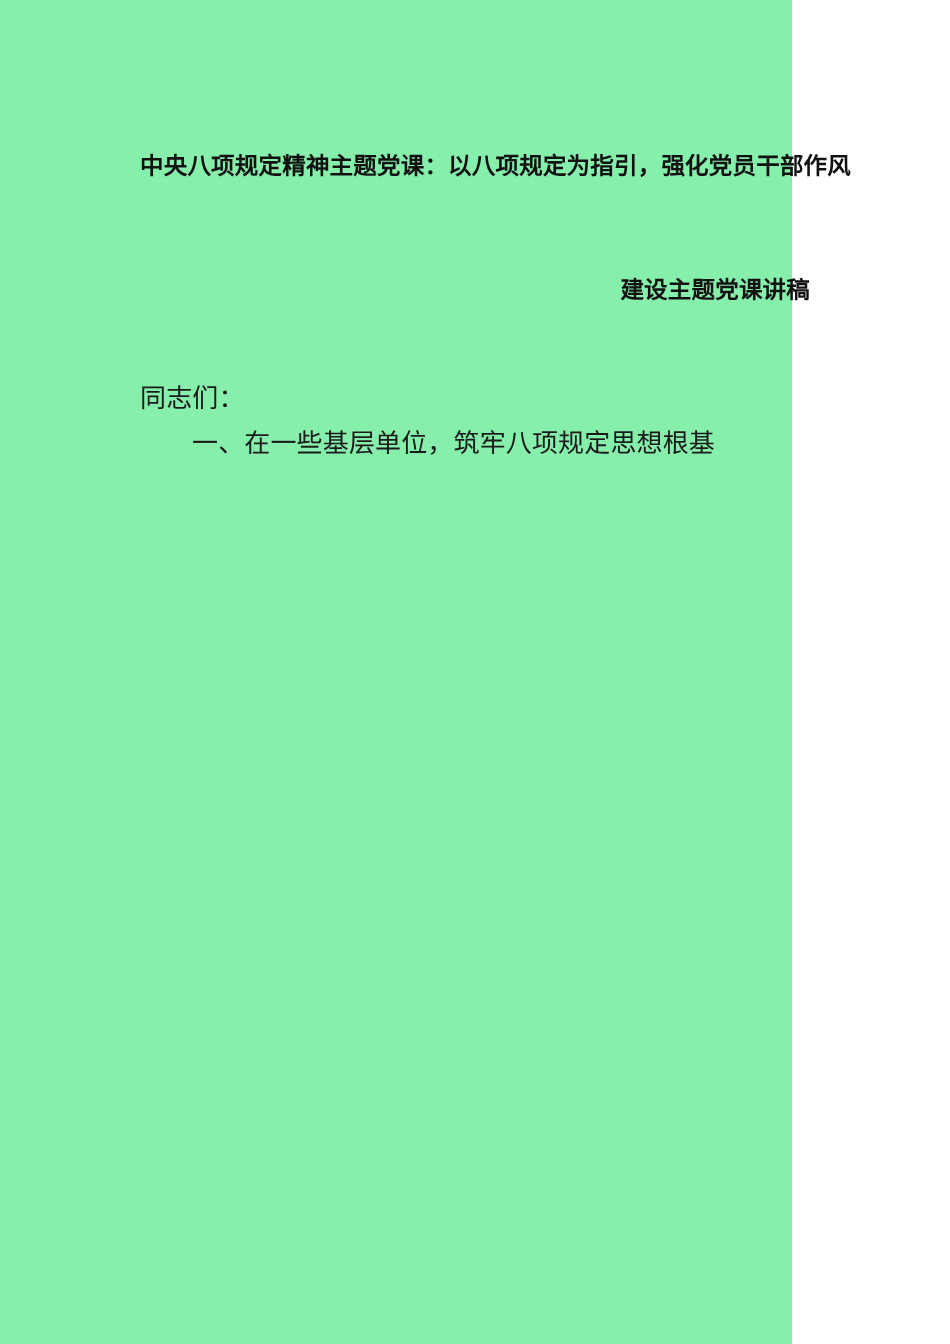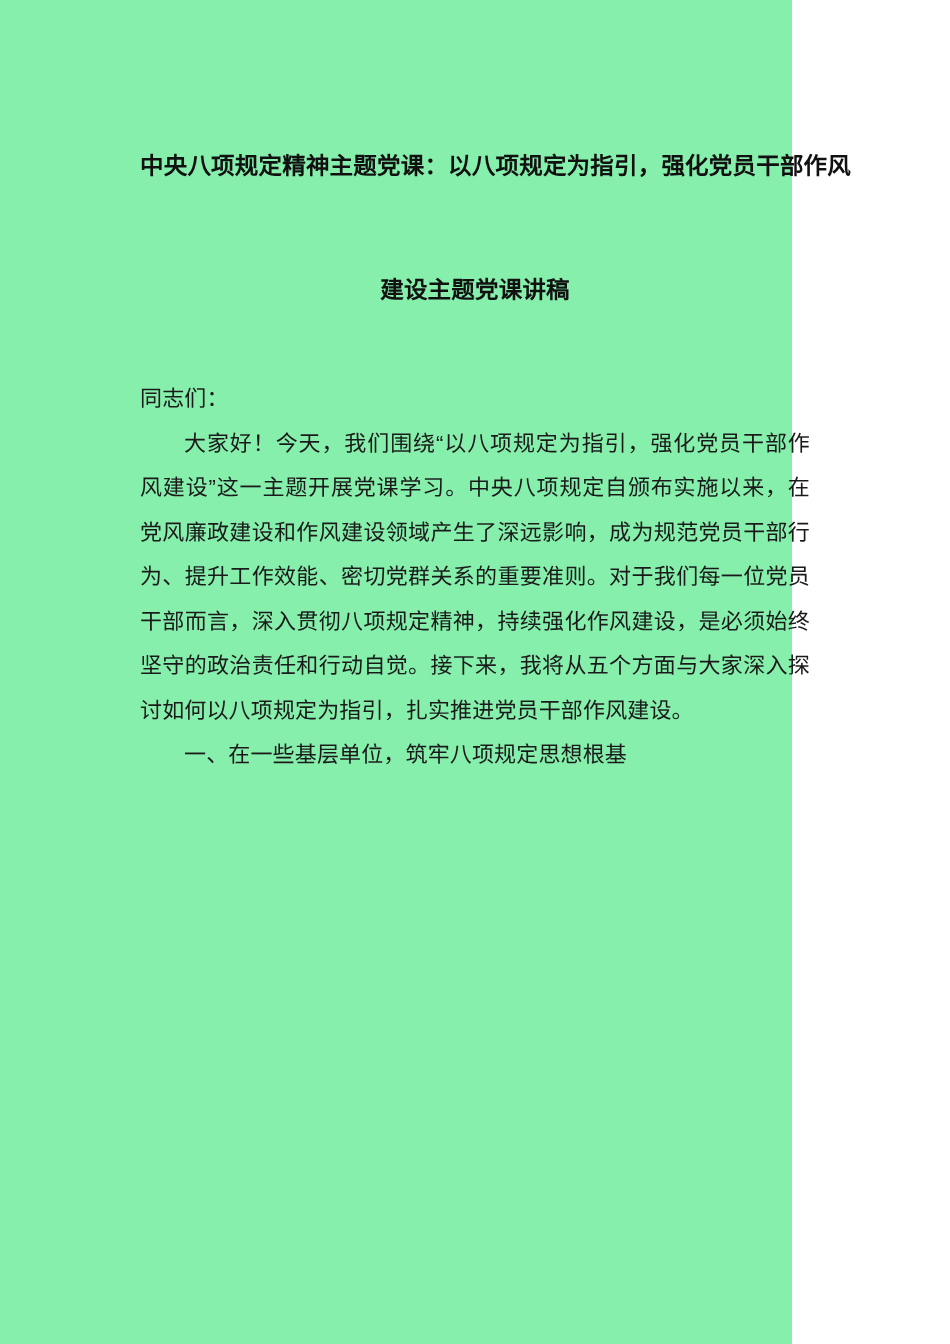--- a/index.html
+++ b/index.html
@@ -45,37 +45,37 @@
     letter-spacing: 0.2px;
     white-space: nowrap;
     color: #111111;
   }
   .title-line-1 {
     margin-top: 155px;
     text-align: left;
   }
   .title-line-2 {
     margin-top: 100px;
-    text-align: center;
+    text-align: right;
   }
 
   
   .body-block {
     margin-top: 75px;
   }
 
   p.para {
     margin: 0 0 0 0;
-    font-size: 22px;
+    font-size: 26px;
     line-height: 44.5px;
     text-align: justify;
     text-justify: inter-ideograph;
     letter-spacing: 0.15px;
     color: #1a1a1a;
-    font-family: Liberation Sans, sans-serif;
+    font-family: Liberation Serif, serif;
   }
   p.para + p.para {
     margin-top: 0;
   }
   p.indent {
     text-indent: 2em;
   }
   p.salutation {
     text-indent: 0;
   }
@@ -91,20 +91,19 @@
   <div class="content">
 
     <div class="doc-title">
       <div class="title-line title-line-1">中央八项规定精神主题党课：以八项规定为指引，强化党员干部作风</div>
       <div class="title-line title-line-2">建设主题党课讲稿</div>
     </div>
 
     <div class="body-block">
       <p class="para salutation">同志们：</p>
 
-      <p class="para indent">大家好！今天，我们围绕“以八项规定为指引，强化党员干部作风建设”这一主题开展党课学习。中央八项规定自颁布实施以来，在党风廉政建设和作风建设领域产生了深远影响，成为规范党员干部行为、提升工作效能、密切党群关系的重要准则。对于我们每一位党员干部而言，深入贯彻八项规定精神，持续强化作风建设，是必须始终坚守的政治责任和行动自觉。接下来，我将从五个方面与大家深入探讨如何以八项规定为指引，扎实推进党员干部作风建设。</p>
 
       <p class="para indent">一、在一些基层单位，筑牢八项规定思想根基</p>
 
     </div>
 
   </div>
 </div>
 
 </body></html>

